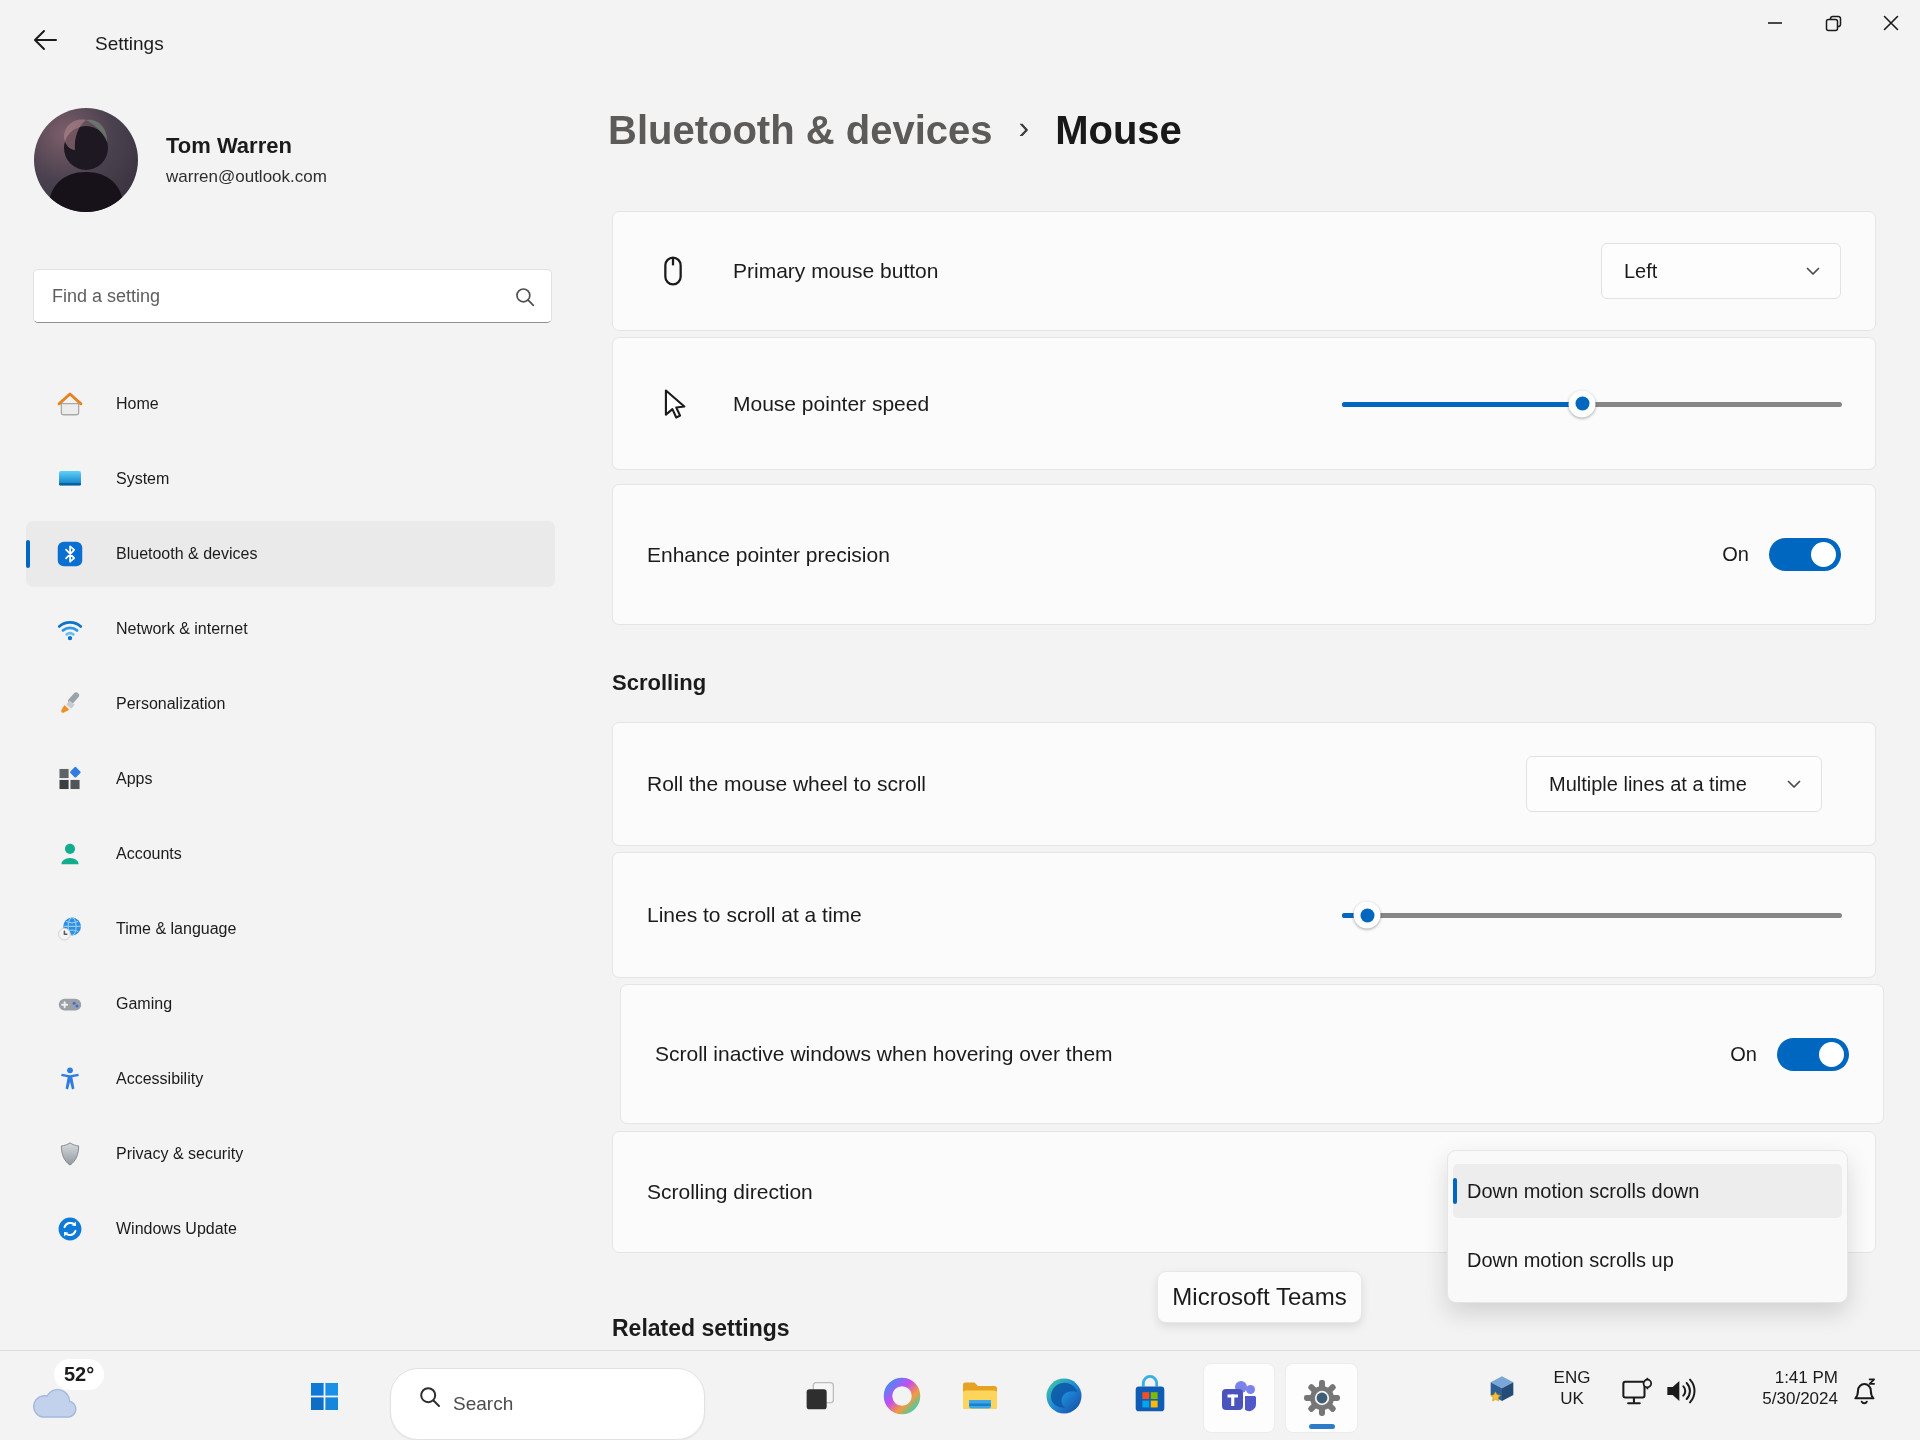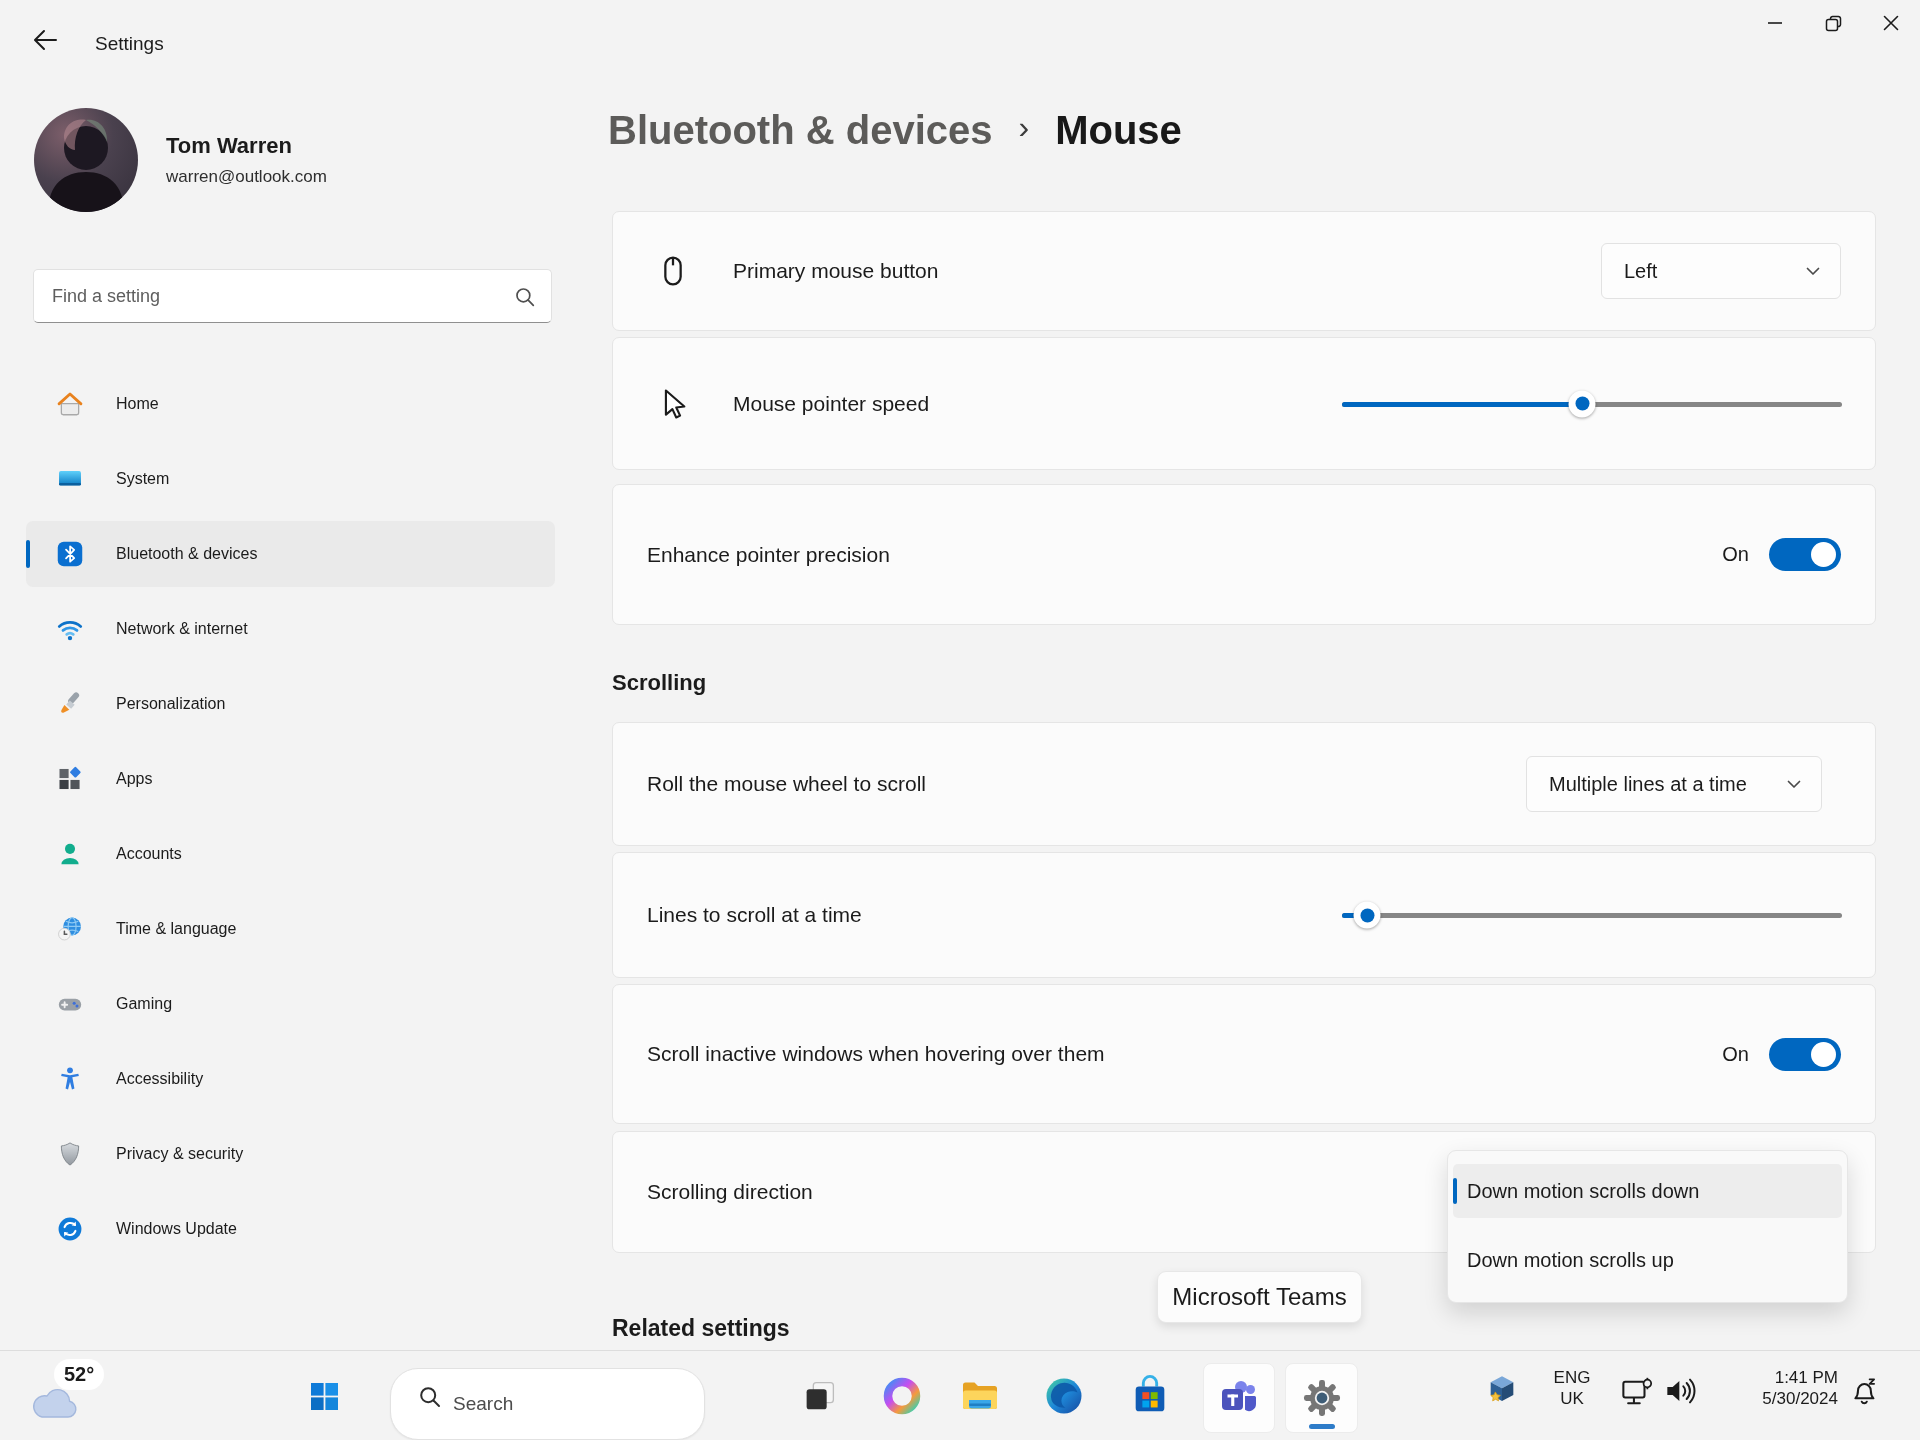--- a/index.html
+++ b/index.html
@@ -332,21 +332,21 @@
   <div class="card" style="top:852px;height:126px;">
     <span class="lbl no-icon">Lines to scroll at a time</span>
     <span class="spacer"></span>
     <div class="slider" style="--p: 5%;">
       <div class="track"></div>
       <div class="fill"></div>
       <div class="thumb"></div>
     </div>
   </div>
 
-  <div class="card" style="top:984px;height:140px;">
+  <div class="card" style="top:984px;height:140px;margin-left:8px;">
     <span class="lbl no-icon">Scroll inactive windows when hovering over them</span>
     <span class="spacer"></span>
     <div class="toggle-wrap">
       <span class="toggle-state">On</span>
       <button class="toggle">
           <span class="knob"></span>
         </button>
     </div>
   </div>
 

